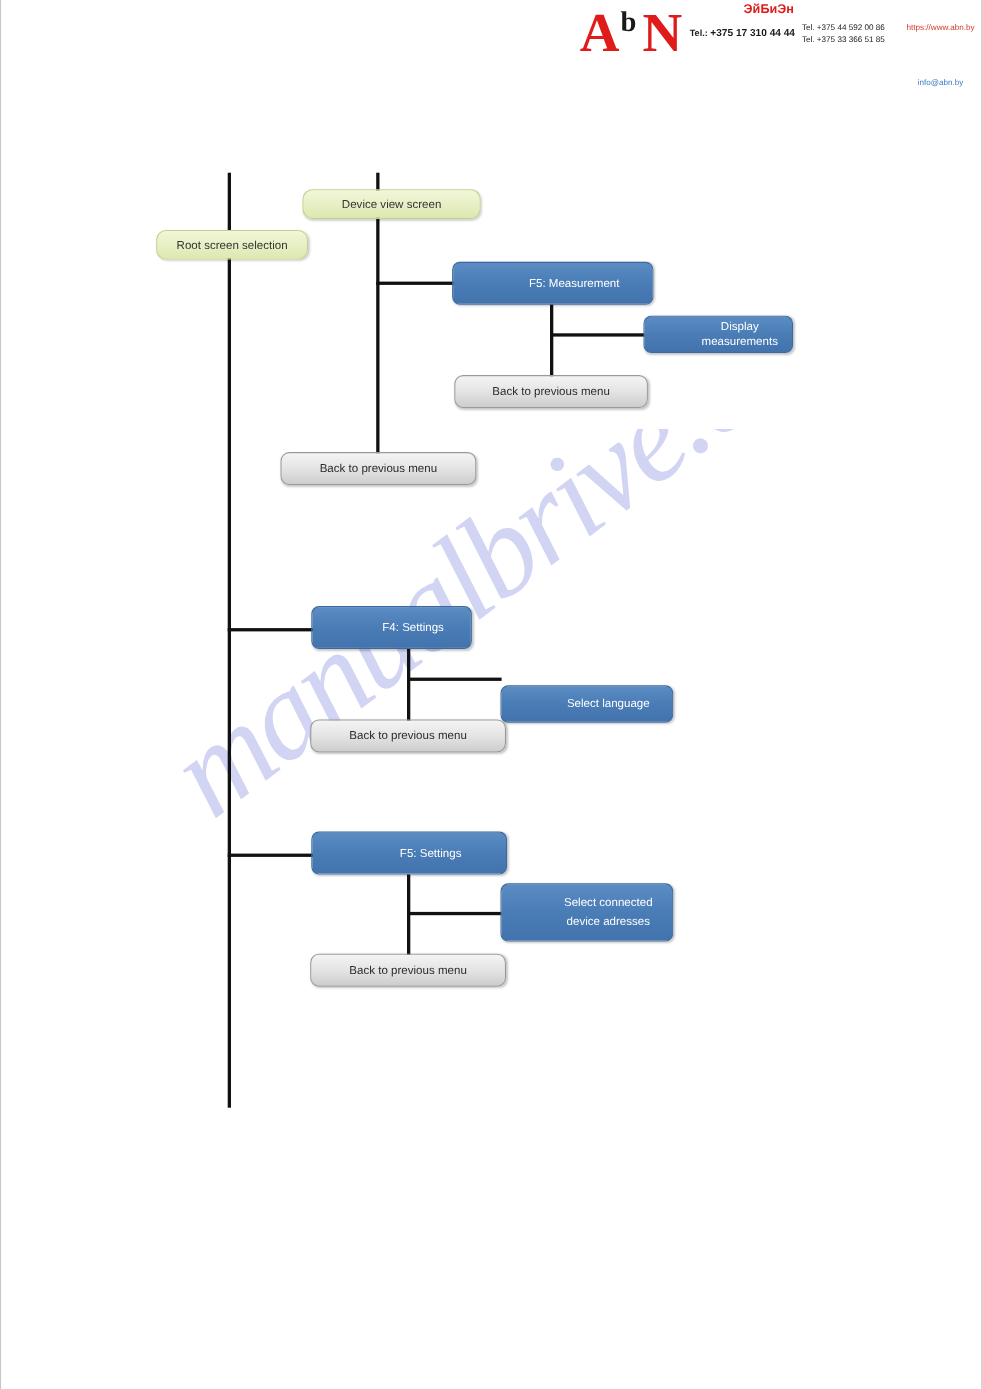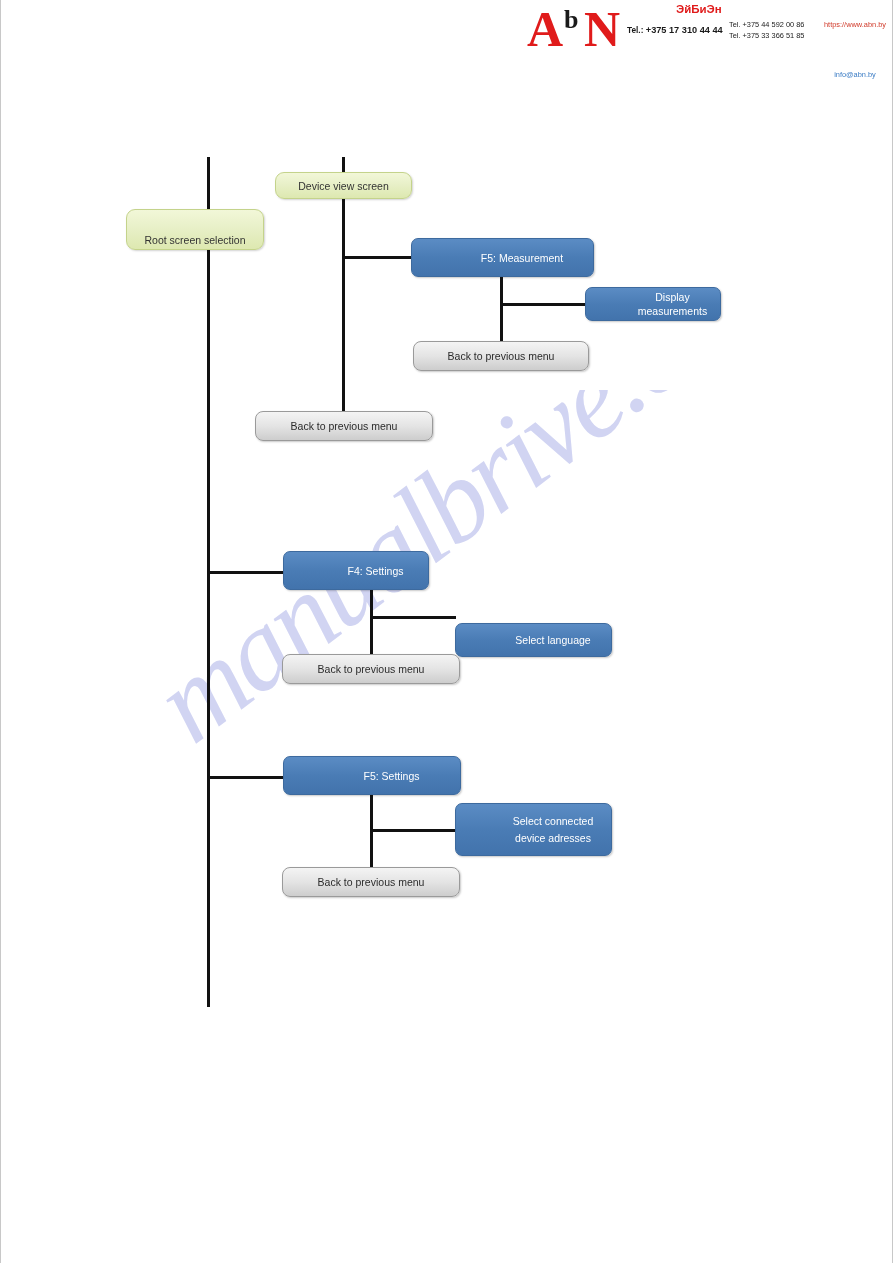--- a/index.html
+++ b/index.html
@@ -188,25 +188,25 @@
 <div id="watermark">
   <span>manualbrive.com</span>
 </div>
 
 <div id="diagram">
 
   <div class="line vline" style="left:207px; top:157px; height:850px;"></div>
 
   <div class="line vline" style="left:342px; top:157px; height:270px;"></div>
 
-  <div class="node green" style="left:126px; top:209px; width:138px; height:41px;align-items:flex-end;">
+  <div class="node green" style="left:142px; top:209px; width:138px; height:27px;">
     <span>Root screen selection</span>
   </div>
 
-  <div class="node green" style="left:275px; top:172px; width:137px; height:27px;">
+  <div class="node green" style="left:275px; top:172px; width:162px; height:27px;">
     <span>Device view screen</span>
   </div>
 
   <div class="line hline" style="left:342px; top:256px; width:71px;"></div>
 
   <div class="node blue" style="left:411px; top:238px; width:183px; height:39px;">
     <span>F5: Measurement</span>
   </div>
 
   <div class="line vline" style="left:500px; top:277px; height:78px;"></div>

